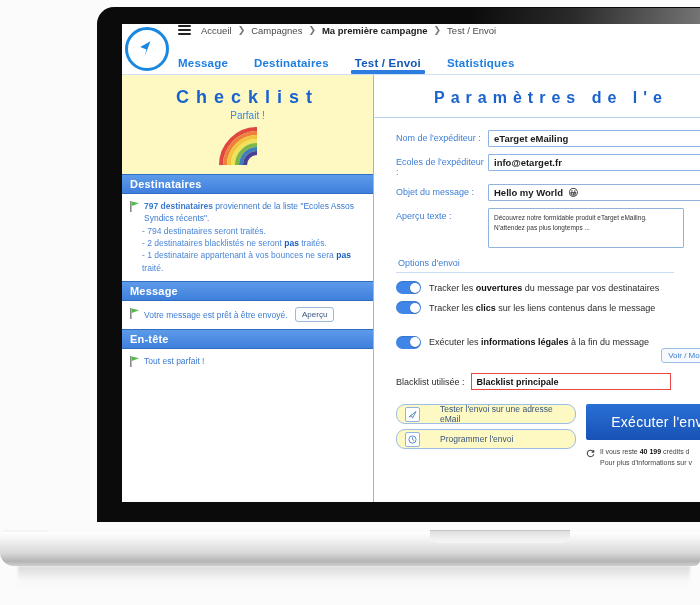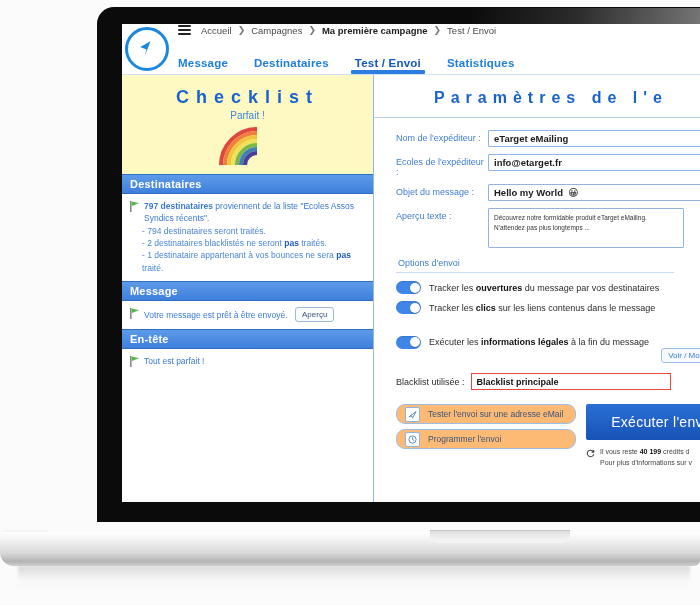--- a/index.html
+++ b/index.html
@@ -156,22 +156,22 @@
   }
   .blrow{display:flex;align-items:center;gap:6px;margin-top:10px;font-size:9px;color:#2b2b2b;}
   .blselect{
     width:200px;height:17px;border:1px solid #ef4444;background:#fff;font-size:9px;font-weight:bold;color:#111;
     display:flex;align-items:center;padding:0 5px;box-sizing:border-box;cursor:pointer;
   }
 
   .actions{display:flex;align-items:flex-start;margin-top:14px;gap:10px;}
   .act-col{width:180px;}
   .act-btn{
-    display:flex;align-items:center;gap:8px;height:18px;border:1px solid #9cbde6;border-radius:9px;
-    background:#fdba74;font-size:8.5px;color:#37557c;padding:0 8px;margin-bottom:5px;cursor:pointer;
+    display:flex;align-items:center;gap:20px;height:18px;border:1px solid #9cbde6;border-radius:9px;
+    background:#fef9c3;font-size:8.5px;color:#37557c;padding:0 8px;margin-bottom:5px;cursor:pointer;
   }
   .act-ico{
     width:13px;height:13px;border:1px solid #8fb4e2;border-radius:2px;background:#fff;
     display:flex;align-items:center;justify-content:center;flex:0 0 auto;
   }
   .send-col{flex:1;}
   .send-btn{
     height:36px;background:linear-gradient(180deg,#2a6fd6 0%,#1753b5 100%);
     border-radius:2px;color:#fff;font-size:14px;display:flex;align-items:center;justify-content:center;
     letter-spacing:.3px;cursor:pointer;overflow:hidden;white-space:nowrap;

